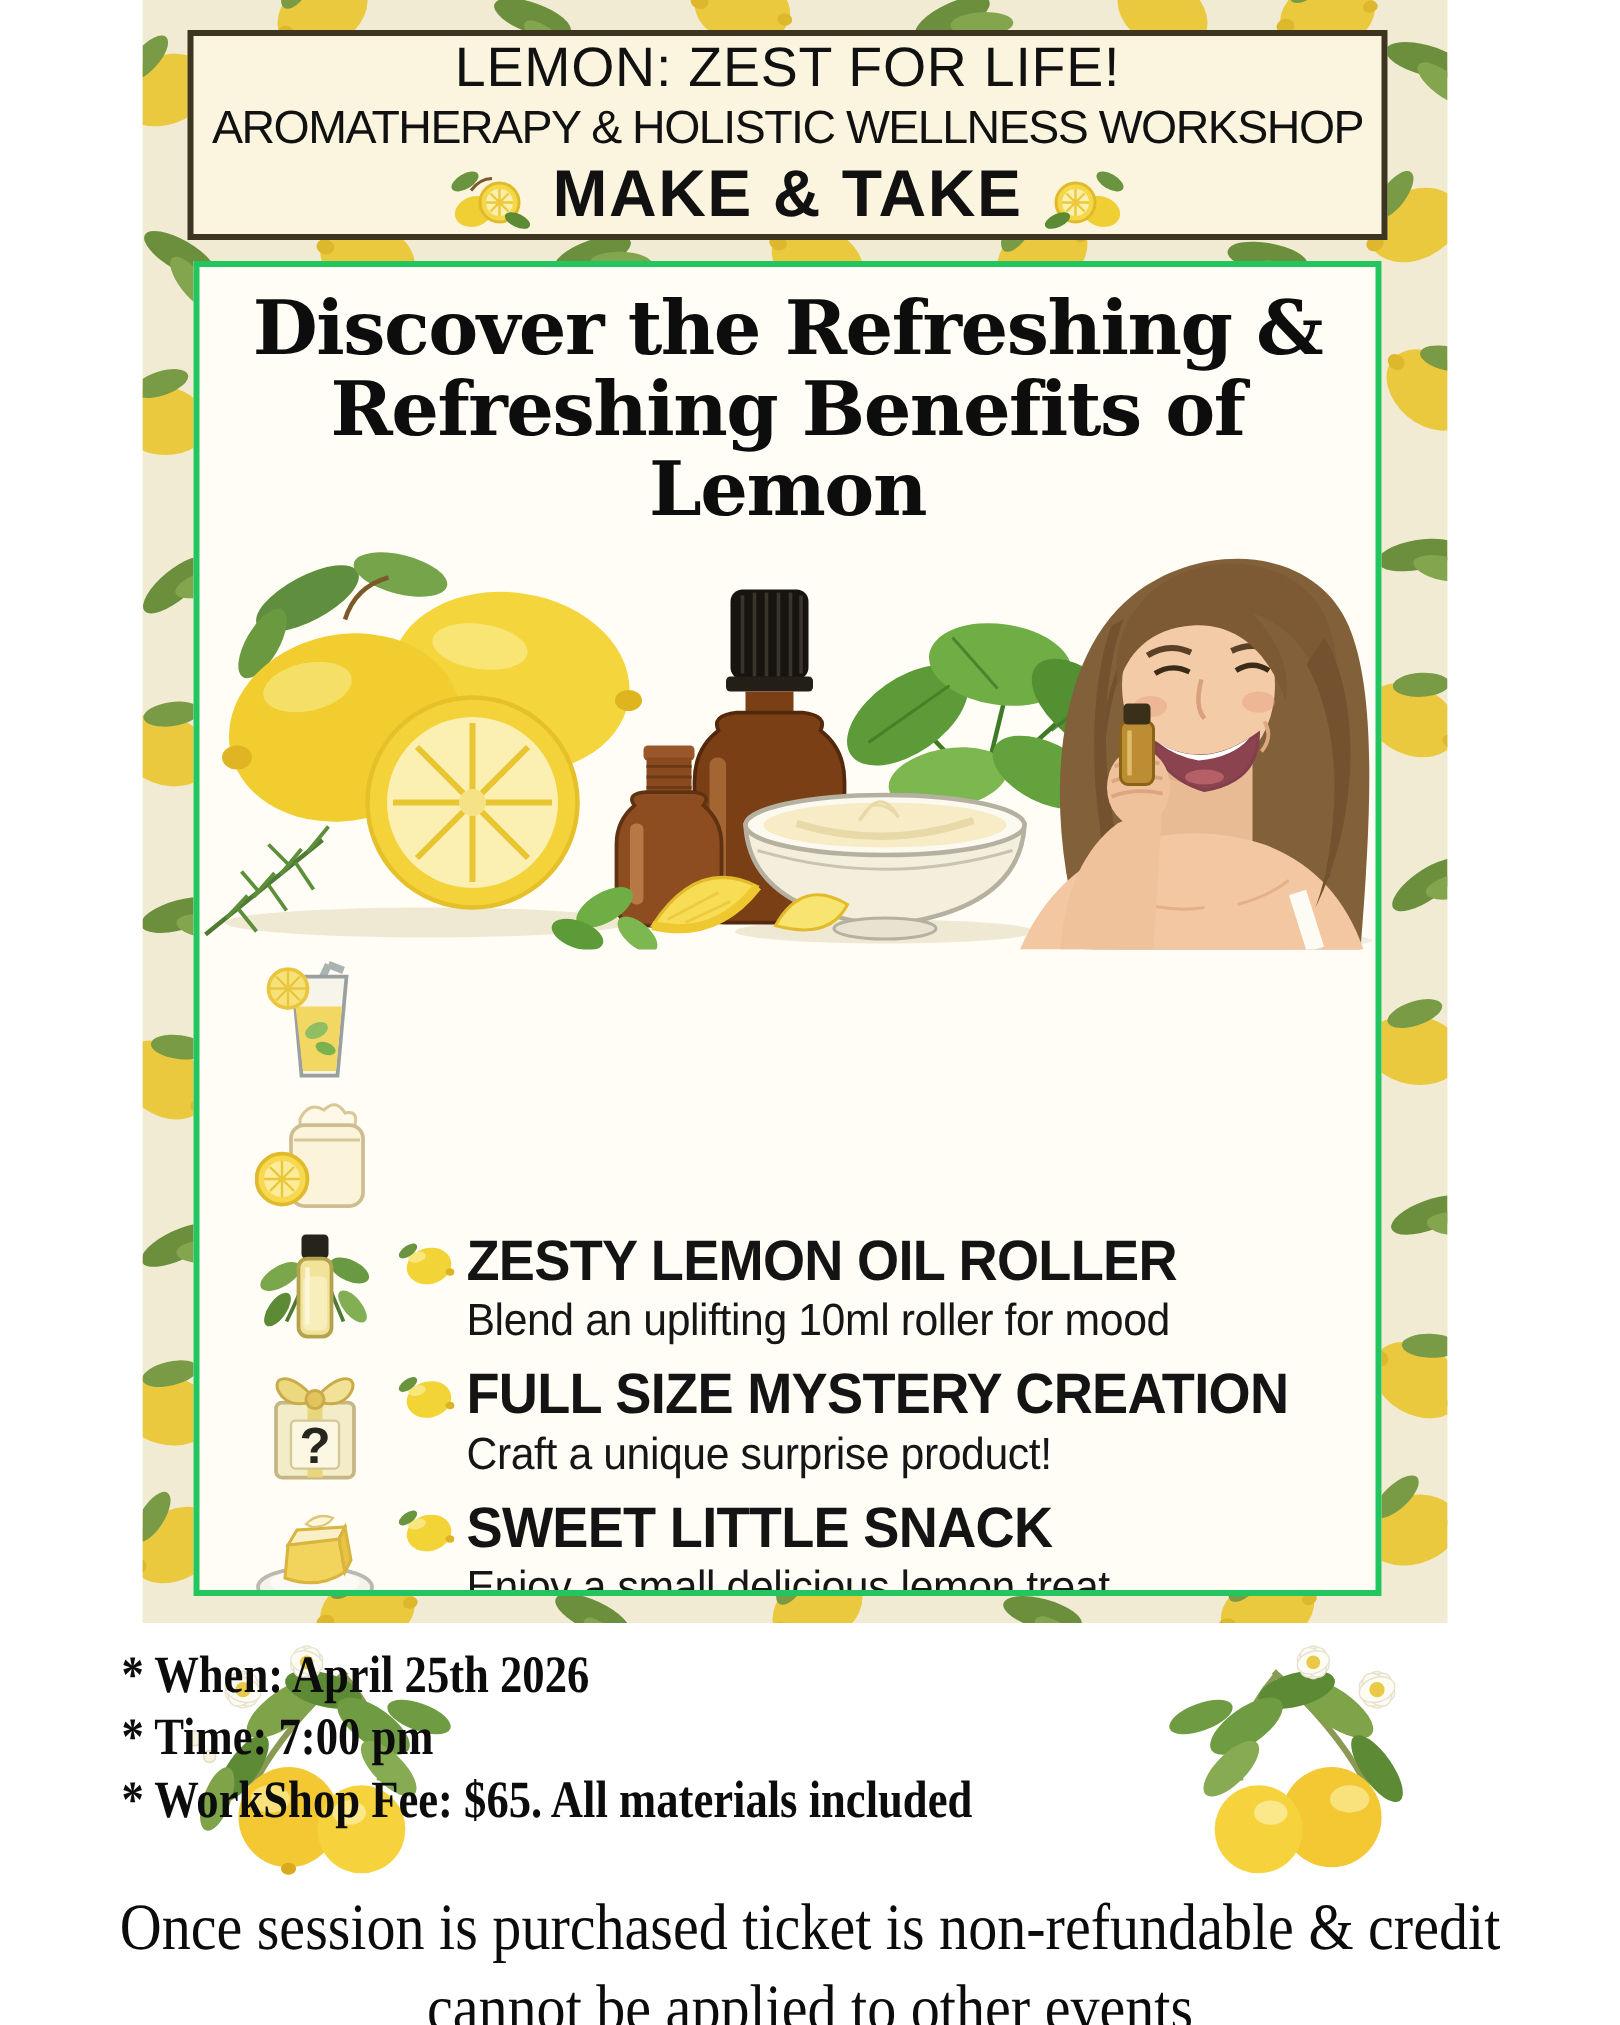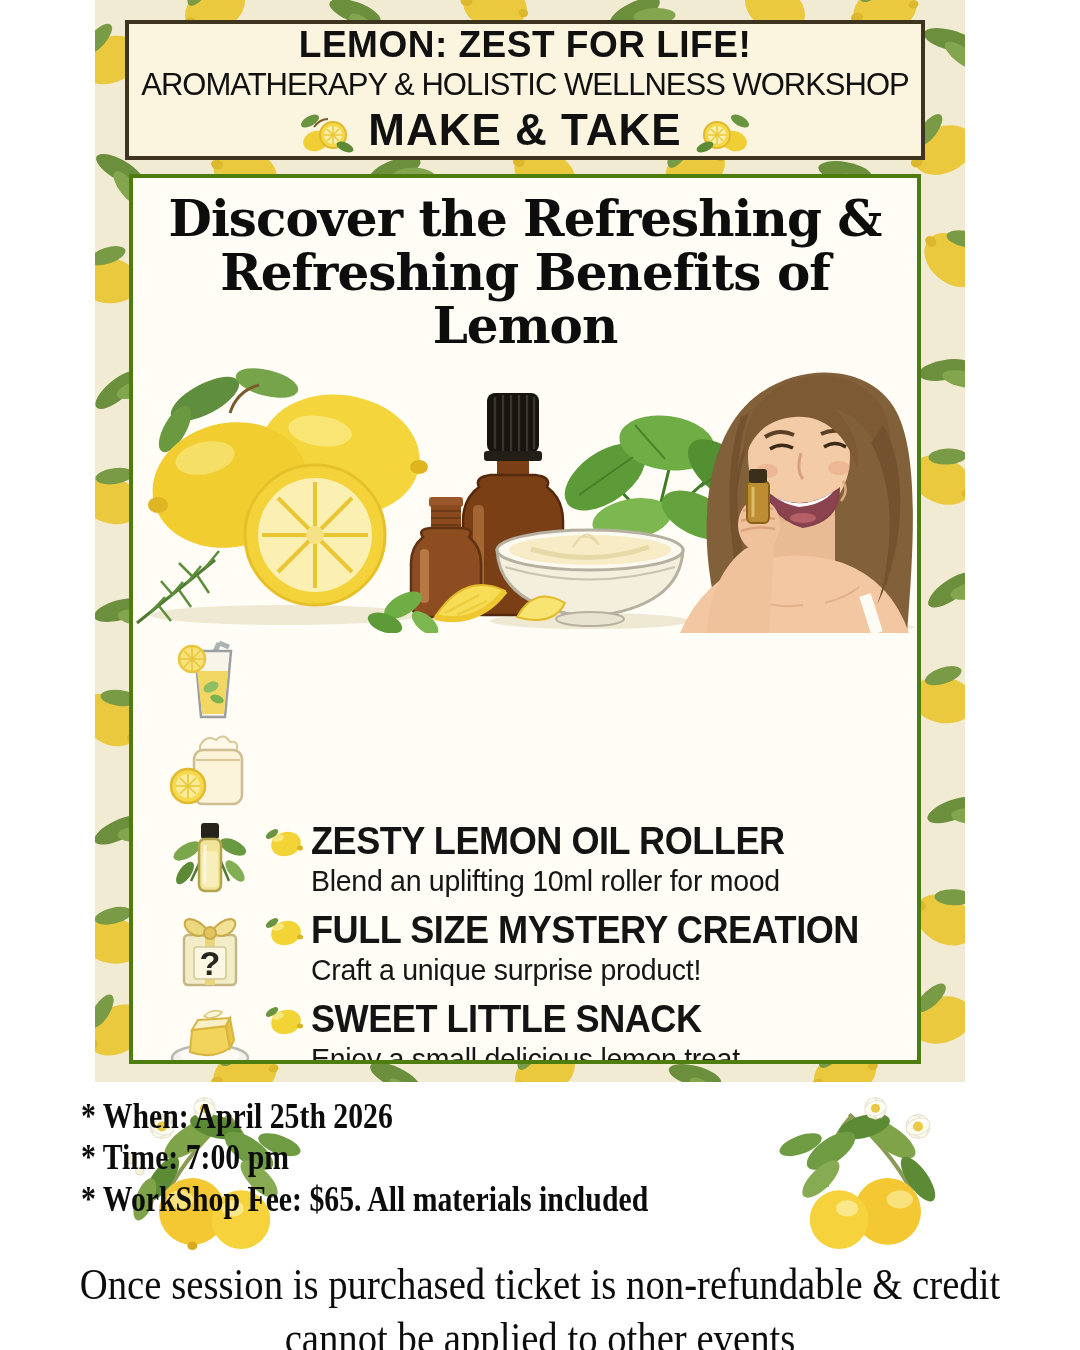--- a/index.html
+++ b/index.html
@@ -6,26 +6,26 @@
   .page{position:relative;width:1080px;height:1350px;background:#ffffff;overflow:hidden;
         font-family:"Liberation Sans",sans-serif;color:#111;}
   
   .flyer{position:absolute;left:95px;top:0;width:870px;height:1082px;
          background:#f2ebd4;overflow:hidden;}
   .pattern{position:absolute;left:0;top:0;}
   
   .header-box{position:absolute;left:30px;top:20px;width:800px;height:140px;
       background:#fbf5df;border:4px solid #3d3520;box-sizing:border-box;
       display:flex;flex-direction:column;align-items:center;justify-content:center;z-index:2;}
-  .header-title{font-size:37px;font-weight:bold;letter-spacing:.5px;line-height:1.1;}
+  .header-title{font-size:37px;font-weight:normal;letter-spacing:.5px;line-height:1.1;}
   .header-sub{font-size:31px;font-weight:normal;letter-spacing:-1px;line-height:1.2;}
   .tagline-row{display:flex;align-items:center;gap:14px;margin-top:2px;}
   .tagline{font-size:44px;font-weight:bold;letter-spacing:1px;}
   .main-box{position:absolute;left:34px;top:174px;width:792px;height:890px;
-      background:#fffdf6;border:4px solid #4d7c0f;box-sizing:border-box;z-index:2;overflow:hidden;}
+      background:#fffdf6;border:4px solid #22c55e;box-sizing:border-box;z-index:2;overflow:hidden;}
   
   .hero{margin-top:14px;text-align:center;font-family:"DejaVu Serif",serif;
         font-weight:bold;font-size:50px;line-height:1.07;letter-spacing:-1px;color:#0d0d0d;}
   
   .illus{display:block;margin:2px auto 0 auto;}
   
   .items{padding:4px 0 0 22px;}
   .item{display:flex;align-items:center;height:89px;}
   .item-iconbox{width:110px;display:flex;align-items:center;justify-content:center;flex:0 0 110px;}
   .item-text{flex:1;}

